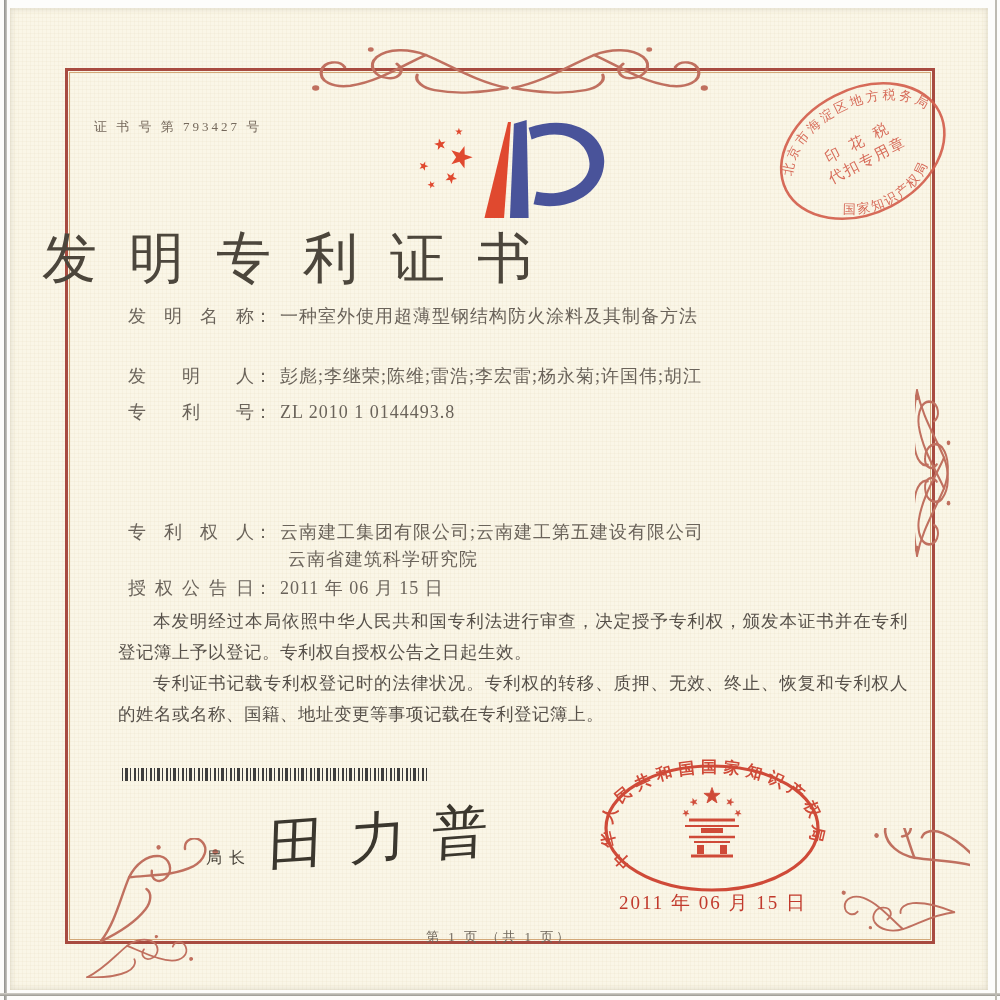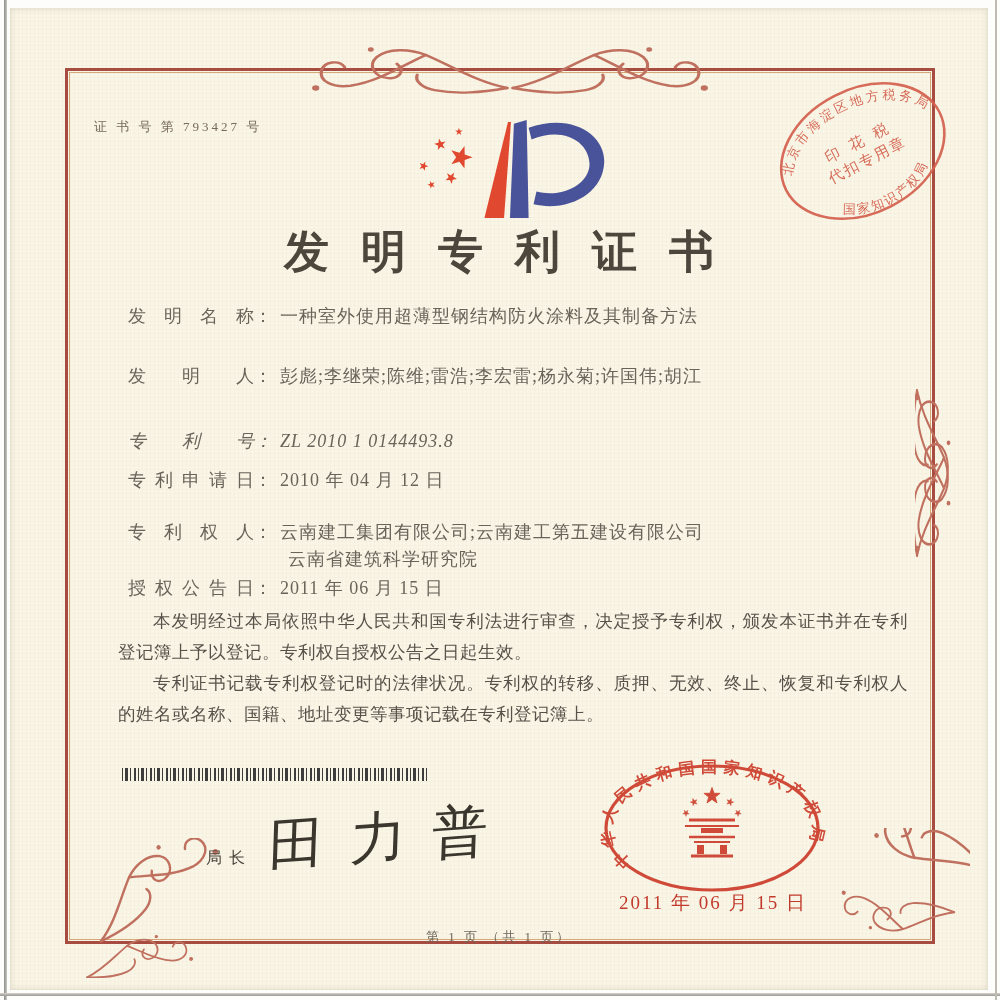--- a/index.html
+++ b/index.html
@@ -28,26 +28,26 @@
     content:"";position:absolute;inset:1px;border:1px solid #d2a878;
   }
   .ornament{position:absolute;pointer-events:none;}
   .cert-no{
     position:absolute;left:84px;top:110px;
     font-size:13px;letter-spacing:3px;color:#75695c;
   }
   .logo{position:absolute;left:398px;top:108px;width:200px;height:108px;}
   .title{
     position:absolute;left:0;top:214px;width:100%;
-    text-align:center;font-size:45px;font-weight:bold;color:#4c463c;
+    font-size:55px;font-weight:normal;color:#4c463c;
     letter-spacing:32px;text-indent:32px;
   }
   .fields{position:absolute;left:118px;top:296px;right:100px;height:300px;font-size:18px;color:#6a635a;}
   .frow{position:absolute;left:0;white-space:nowrap;}
-  .r1{top:0;}.r2{top:60px;}.r3{top:125px;font-style:italic;}.r4{top:164px;}.r5{top:216px;}.r5b{top:243px;left:152px;}.r6{top:272px;}
+  .r1{top:0;}.r2{top:60px;}.r3{top:96px;}.r4{top:164px;}.r5{top:216px;}.r5b{top:243px;left:152px;}.r6{top:272px;}
   .flabel{display:inline-block;width:126px;text-align:justify;text-align-last:justify;}
   .fcolon{display:inline-block;}
   .fvalue{margin-left:8px;letter-spacing:1px;}
   .body-text{
     position:absolute;left:108px;top:598px;width:790px;
     font-size:17.5px;line-height:31px;color:#57514a;text-align:justify;
   }
   .body-text p{margin:0;text-indent:2em;letter-spacing:.5px;}
   .barcode{
     position:absolute;left:112px;top:760px;width:305px;height:13px;
@@ -159,23 +159,20 @@
 
   <div class="fields">
     <div class="frow r1">
       <span class="flabel">发明名称</span><span class="fcolon">：</span><span class="fvalue">一种室外使用超薄型钢结构防火涂料及其制备方法</span>
     </div>
     <div class="frow r2">
       <span class="flabel">发明人</span><span class="fcolon">：</span><span class="fvalue">彭彪;李继荣;陈维;雷浩;李宏雷;杨永菊;许国伟;胡江</span>
     </div>
     <div class="frow r3">
       <span class="flabel">专利号</span><span class="fcolon">：</span><span class="fvalue">ZL 2010 1 0144493.8</span>
-    </div>
-    <div class="frow r4">
-      <span class="flabel">专利申请日</span><span class="fcolon">：</span><span class="fvalue">2010 年 04 月 12 日</span>
     </div>
     <div class="frow r5b">
       <span class="fvalue">云南省建筑科学研究院</span>
     </div>
     <div class="frow r5">
       <span class="flabel">专利权人</span><span class="fcolon">：</span><span class="fvalue">云南建工集团有限公司;云南建工第五建设有限公司</span>
     </div>
     <div class="frow r6">
       <span class="flabel">授权公告日</span><span class="fcolon">：</span><span class="fvalue">2011 年 06 月 15 日</span>
     </div>

